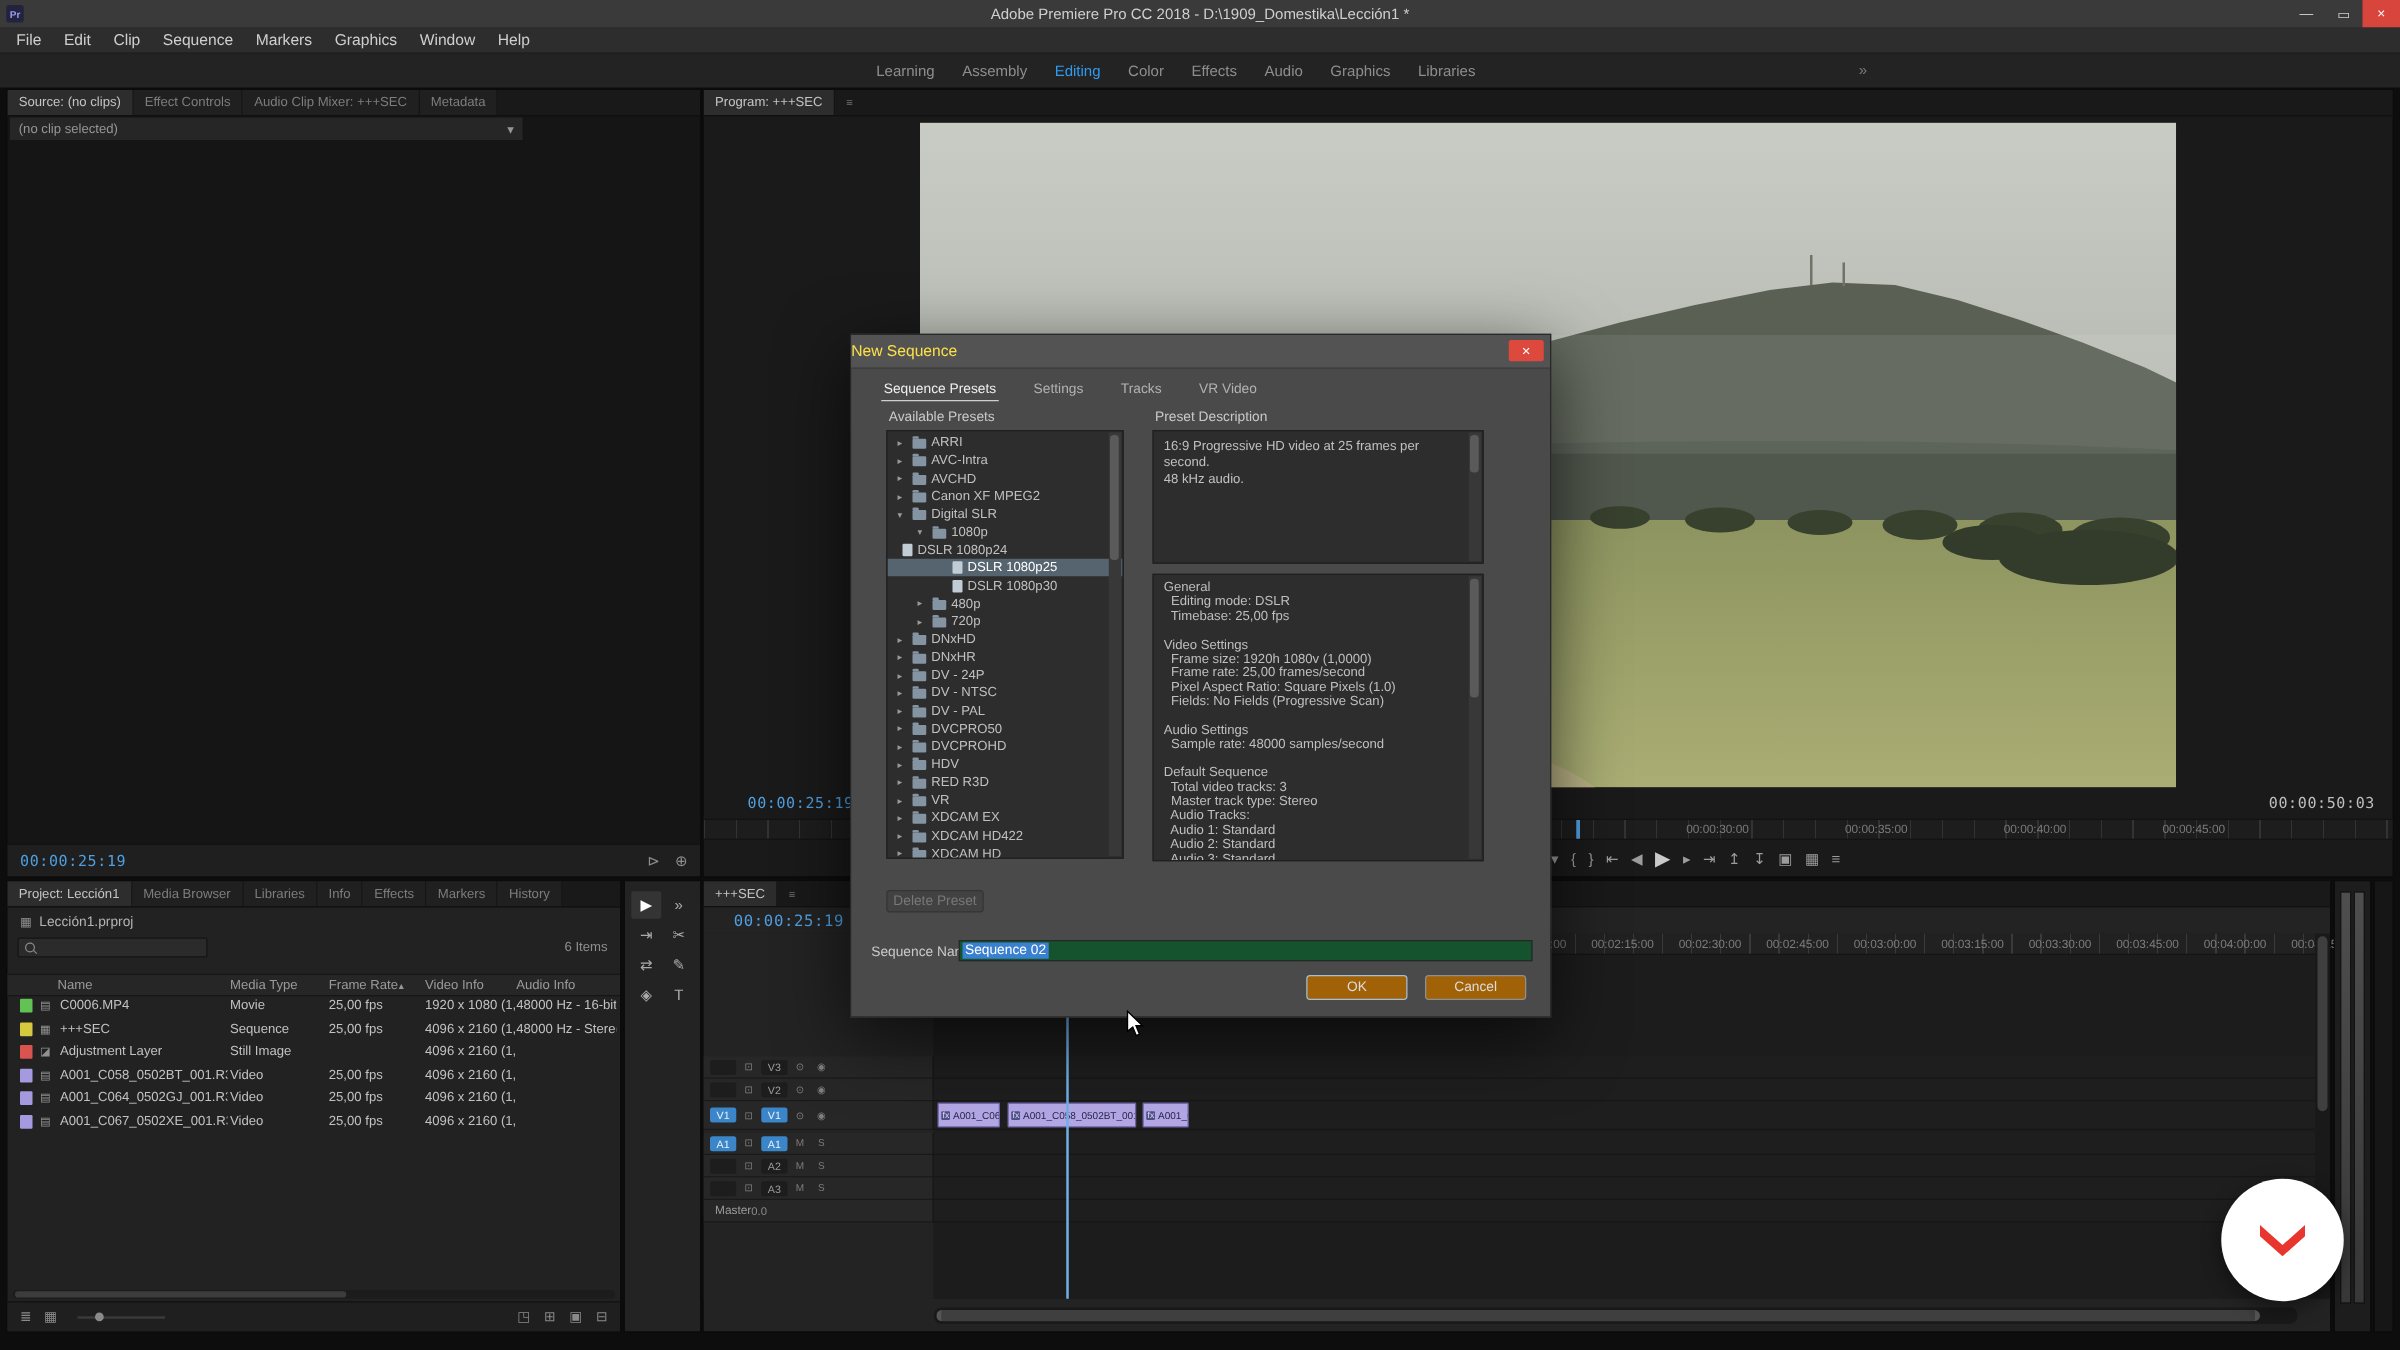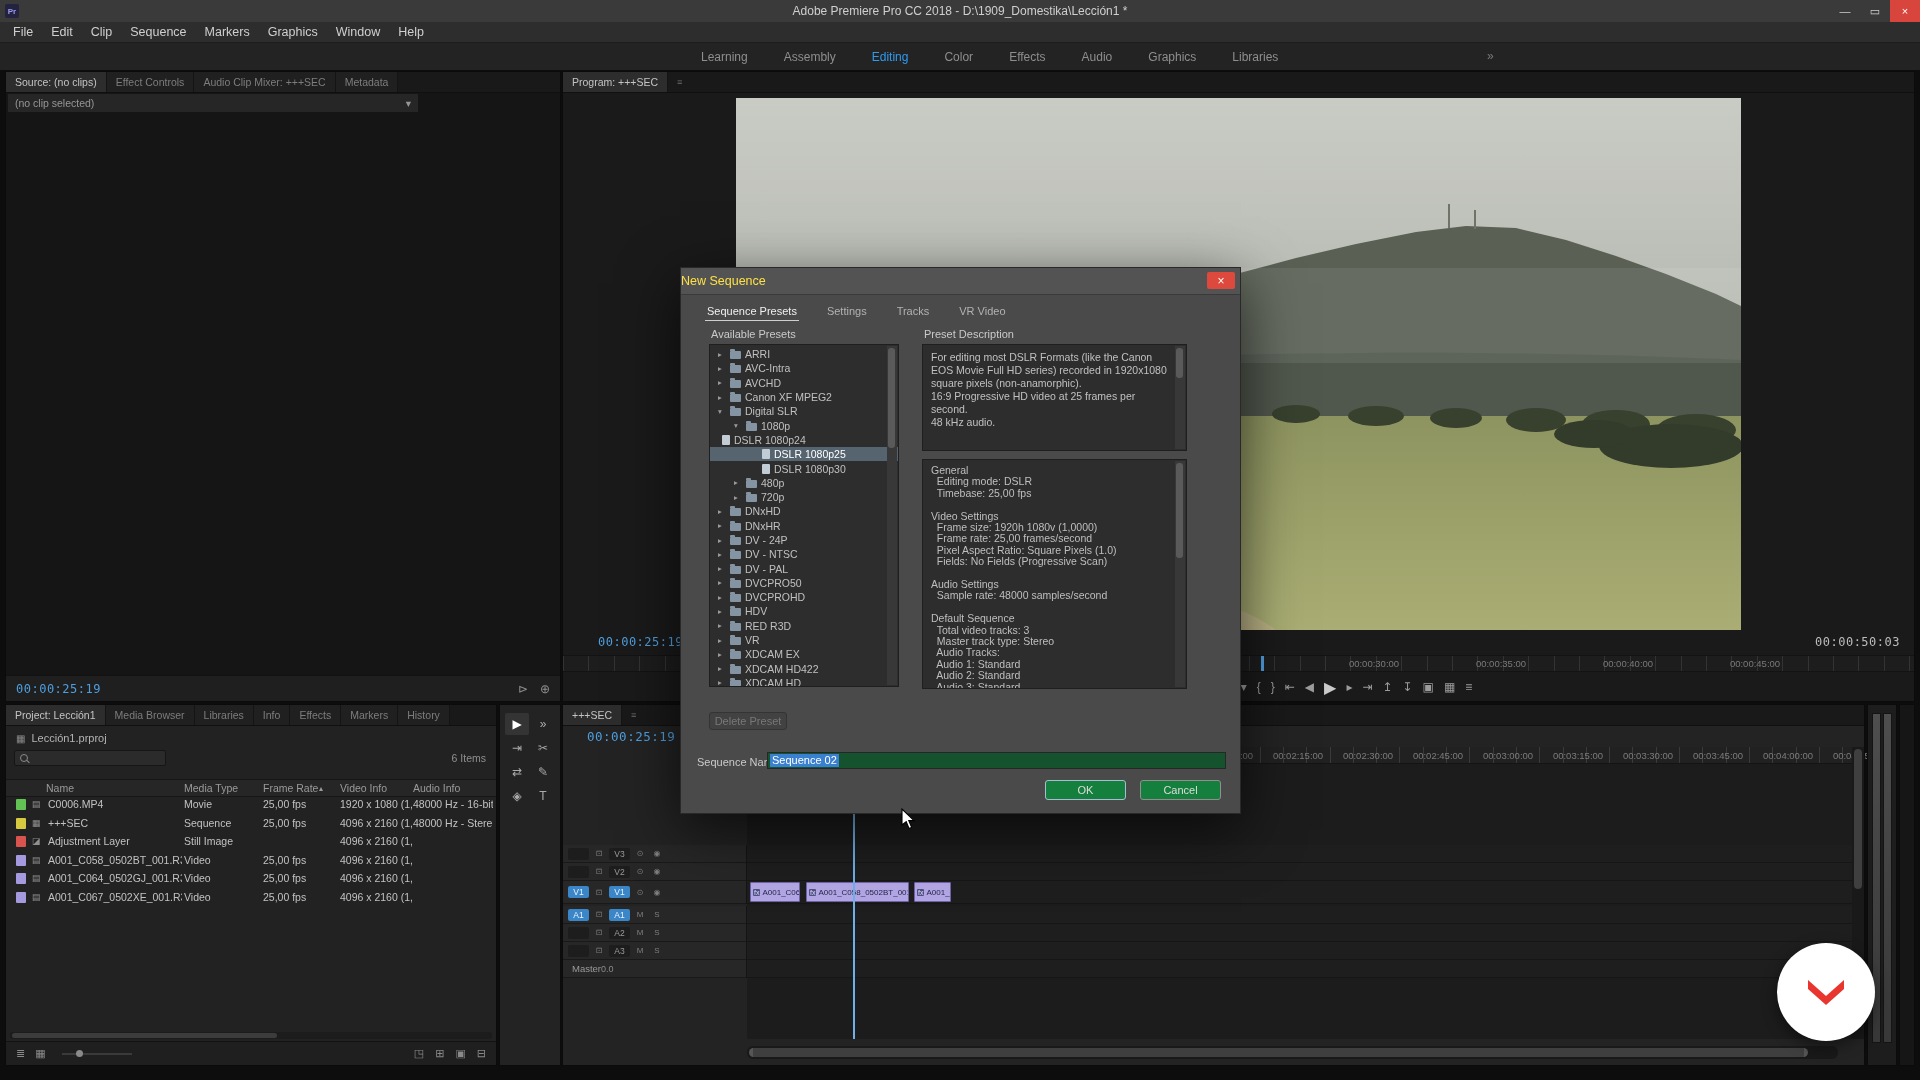--- a/index.html
+++ b/index.html
@@ -14,21 +14,21 @@
             font-size:8px;font-weight:bold;display:flex;align-items:center;justify-content:center;border-radius:2px}
   #win-title{position:absolute;left:0;right:0;top:0;height:22px;text-align:center;line-height:22px;font-size:12px;color:#cfcfcf}
   #win-controls{position:absolute;right:0;top:0;height:22px;display:flex}
   .win-btn{width:30px;height:22px;display:flex;align-items:center;justify-content:center;color:#cfcfcf;font-size:11px}
   .win-btn.close{background:#d8453c;color:#fff}
 
   #menubar{position:absolute;left:0;top:22px;width:1920px;height:21px;background:#2d2d2d;display:flex;align-items:center;padding-left:4px;box-sizing:border-box;border-bottom:1px solid #1d1d1d}
   .menu-item{padding:0 9px;font-size:12.5px;color:#cfcfcf}
 
   #wsbar{position:absolute;left:0;top:43px;width:1920px;height:27px;background:#232323}
-  #ws-tabs{position:absolute;left:690px;top:0;height:27px;display:flex;align-items:center;gap:14px}
+  #ws-tabs{position:absolute;left:690px;top:0;height:27px;display:flex;align-items:center;gap:0}
   .ws-tab{padding:0 11px;font-size:12px;color:#8e8e8e}
   .ws-tab.active{color:#2f9bf0}
   #ws-overflow{position:absolute;left:1487px;top:6px;color:#7a7a7a;font-size:12px}
 
   
   .panel{position:absolute;box-shadow:0 0 0 1px #0b0b0b}
   .phead{position:absolute;left:0;top:0;right:0;height:20px;background:#191919;display:flex;border-bottom:1px solid #101010;overflow:hidden}
   .ptab{padding:0 9px;font-size:10.5px;color:#7d7d7d;display:flex;align-items:center;background:#202020;border-right:1px solid #141414;white-space:nowrap}
   .ptab.active{background:#2d2d2d;color:#c4c4c4}
   .pmenu{margin-left:5px;color:#6f6f6f;font-size:9px;align-self:center;padding:0 4px}
@@ -150,21 +150,21 @@
   .tree-icon.folder::before{content:'';position:absolute;top:-2px;left:0;width:5px;height:2px;background:#8494a2;border-radius:1px 1px 0 0}
   .tree-icon.preset{width:8px;height:10px;background:#c2ccd4;border-radius:1px}
   #desc-box{left:241px;top:76px;width:265px;height:107px;padding:6px 16px 6px 8px;font-size:10.5px;line-height:13px;color:#c0c0c0}
   #details-box{left:241px;top:191px;width:265px;height:230px;padding:5px 16px 5px 8px;font-size:10.5px;line-height:11.4px;color:#bfbfbf}
   .detail-line{white-space:pre;min-height:11.4px}
   .vscroll{position:absolute;right:1px;top:1px;bottom:1px;width:10px;background:#383838}
   .vscroll .thumb{position:absolute;top:2px;left:1px;width:7px;background:#5a5a5a;border-radius:3px}
   .vscroll .thumb.t-tree{height:100px}
   .vscroll .thumb.t-desc{height:30px}
   .vscroll .thumb.t-det{height:95px}
-  .dlg-btn{position:absolute;background:#15803d;border:1px solid #8f8f8f;border-radius:3px;color:#dcdcdc;
+  .dlg-btn{position:absolute;background:#a16207;border:1px solid #8f8f8f;border-radius:3px;color:#dcdcdc;
            font-size:11px;font-family:"Liberation Sans",sans-serif;padding:0}
   #btn-delete{left:28px;top:444px;width:78px;height:18px;background:#424242;border-color:#343434;color:#787878}
   #btn-ok{left:364px;top:512px;width:81px;height:20px;border-color:#a5bed4}
   #btn-cancel{left:459px;top:512px;width:81px;height:20px}
   #seq-label{position:absolute;left:16px;top:488px;font-size:11px;color:#cacaca}
   #seq-input{position:absolute;left:86px;top:484px;width:459px;height:17px;background:#14532d;border:1px solid #272727;box-sizing:border-box}
   #seq-input .sel{position:absolute;left:2px;top:1px;background:#3a80d0;color:#fff;font-size:11px;line-height:13px;padding:0 2px}
 
   
   #domestika{position:absolute;left:1777px;top:943px;width:98px;height:98px;border-radius:50%;background:#fff;
@@ -738,21 +738,20 @@
         <span class="tree-icon folder"></span>
         <span>XDCAM HD</span>
       </div>
     </div>
 
   <div id="desc-box" class="dlg-box">
 
     <div class="vscroll">
         <div class="thumb t-desc"></div>
       </div>
-  <div class="desc-p">For editing most DSLR Formats (like the Canon EOS Movie Full HD series) recorded in 1920x1080 square pixels (non-anamorphic).</div>
       <div class="desc-p">16:9 Progressive HD video at 25 frames per second.</div>
       <div class="desc-p">48 kHz audio.</div>
     </div>
 
   <div id="details-box" class="dlg-box">
 
     <div class="vscroll">
         <div class="thumb t-det"></div>
       </div>
   <div class="detail-line">General</div>

